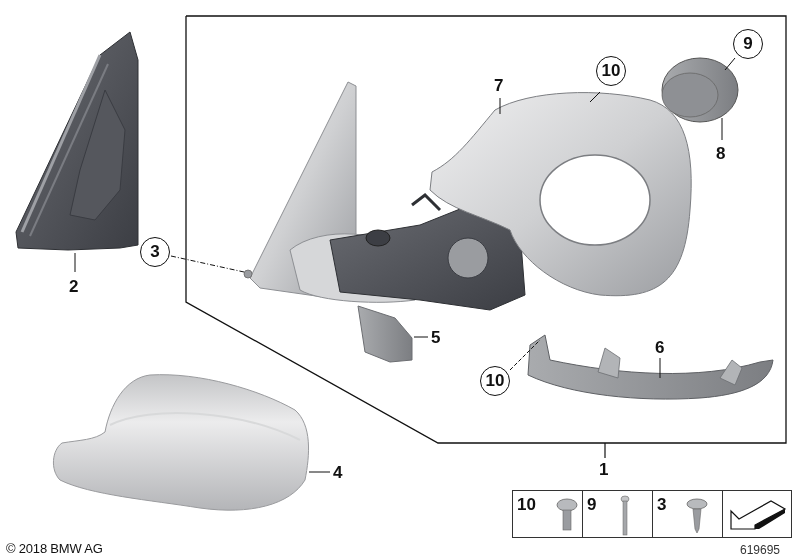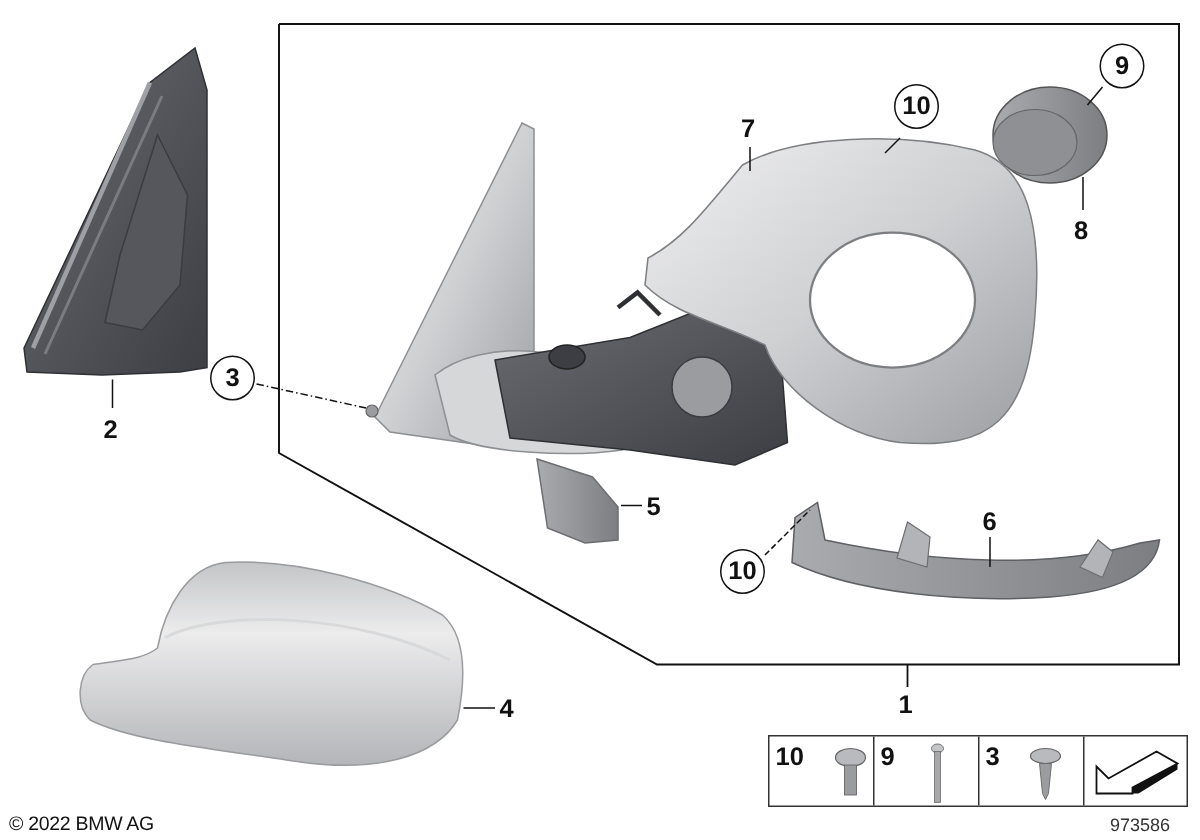--- a/index.html
+++ b/index.html
@@ -145,14 +145,14 @@
     </svg>
   </div>
   <div class="fcell" style="width:68px;">
     <svg class="abs" style="left:6px;top:6px;" width="58" height="36">
       <path d="M2,32 L2,14 L10,22 L42,4 L56,12 L26,28 L26,32 Z" fill="#fff" stroke="#111" stroke-width="1.2"></path>
       <path d="M2,32 L26,32 L26,28 L56,12 L56,16 L30,32" fill="#111"></path>
     </svg>
   </div>
 </div>
 
-<div class="copyright">© 2022 BMW AG</div>
-<div class="partno">973586</div>
+<div class="copyright">© 2018 BMW AG</div>
+<div class="partno">619695</div>
 
 </body></html>

